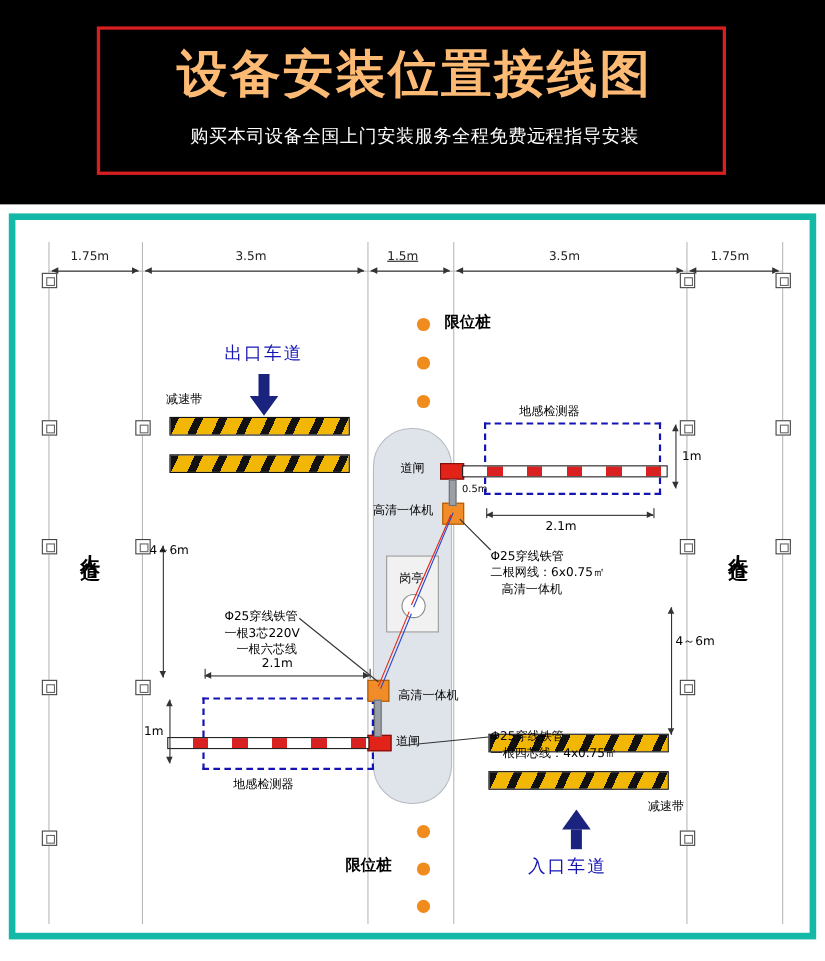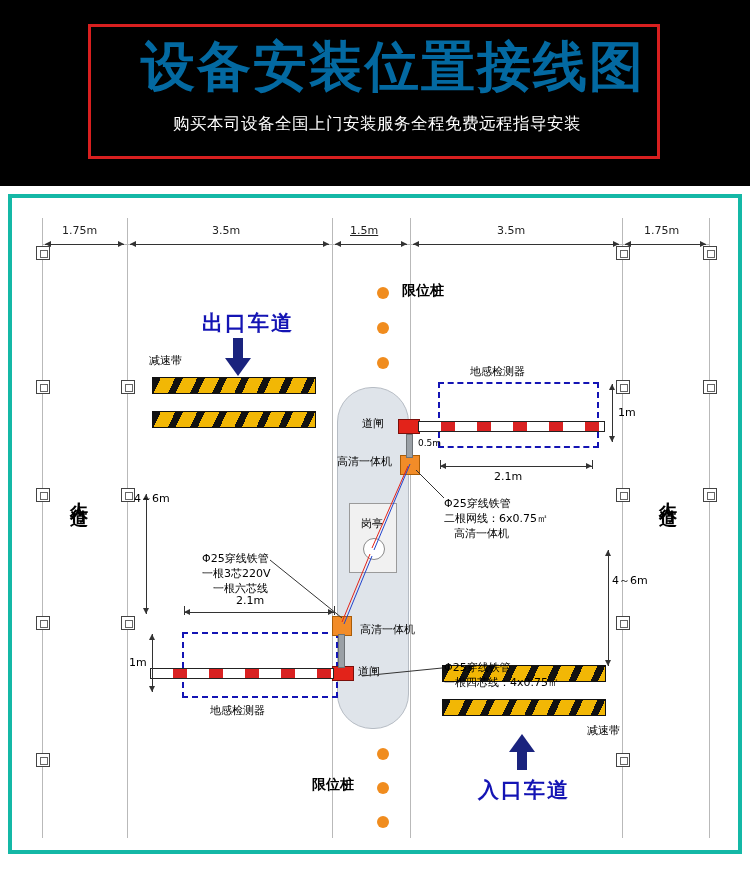--- a/index.html
+++ b/index.html
@@ -15,24 +15,24 @@
   .banner{
     position:absolute;left:0;top:0;width:750px;height:186px;
     background:#000000;
   }
   .banner-frame{
     position:absolute;left:88px;top:24px;width:572px;height:135px;
     border:3px solid #d81f1f;
     box-sizing:border-box;
   }
   .banner-title{
-    position:absolute;left:16px;top:8px;width:572px;
+    position:absolute;left:0;top:8px;width:572px;
     text-align:center;
-    color:#0369a1;
-    font-size:54px;
+    color:#fdba74;
+    font-size:46px;
     font-weight:bold;
     letter-spacing:2px;
     line-height:64px;
     white-space:nowrap;
   }
   .banner-sub{
     position:absolute;left:0;top:86px;width:572px;
     text-align:center;
     color:#ffffff;
     font-size:16.5px;
@@ -40,21 +40,21 @@
     white-space:nowrap;
   }
 
   
   .canvas{
     position:absolute;left:0;top:186px;width:750px;height:688px;
     background:#ffffff;
   }
   .board{
     position:absolute;left:8px;top:8px;width:734px;height:660px;
-    border:4px solid #14b8a6;
+    border:6px solid #14b8a6;
     background:#fff;
     box-sizing:border-box;
   }
 
   
   .vline{position:absolute;width:1px;background:#b9b9b9;}
   .hline{position:absolute;height:1px;background:#b9b9b9;}
 
   
   .dim-label{
@@ -134,21 +134,21 @@
 
   
   .dot{
     position:absolute;width:12px;height:12px;border-radius:50%;background:#f08c1e;
   }
 
   
   .lbl{position:absolute;font-size:11px;color:#000;white-space:nowrap;}
   .lbl-b{position:absolute;font-size:12px;color:#000;white-space:nowrap;font-weight:bold;}
   .lbl-blue{
-    position:absolute;font-size:21px;color:#1414b4;font-weight:bold;
+    position:absolute;font-size:16px;color:#1414b4;font-weight:normal;
     letter-spacing:2px;white-space:nowrap;
   }
   .lbl-small{position:absolute;font-size:9px;color:#000;white-space:nowrap;}
 
   
   .arrow-down{
     position:absolute;width:0;height:0;
     border-left:13px solid transparent;border-right:13px solid transparent;
     border-top:18px solid #1a237e;
   }

